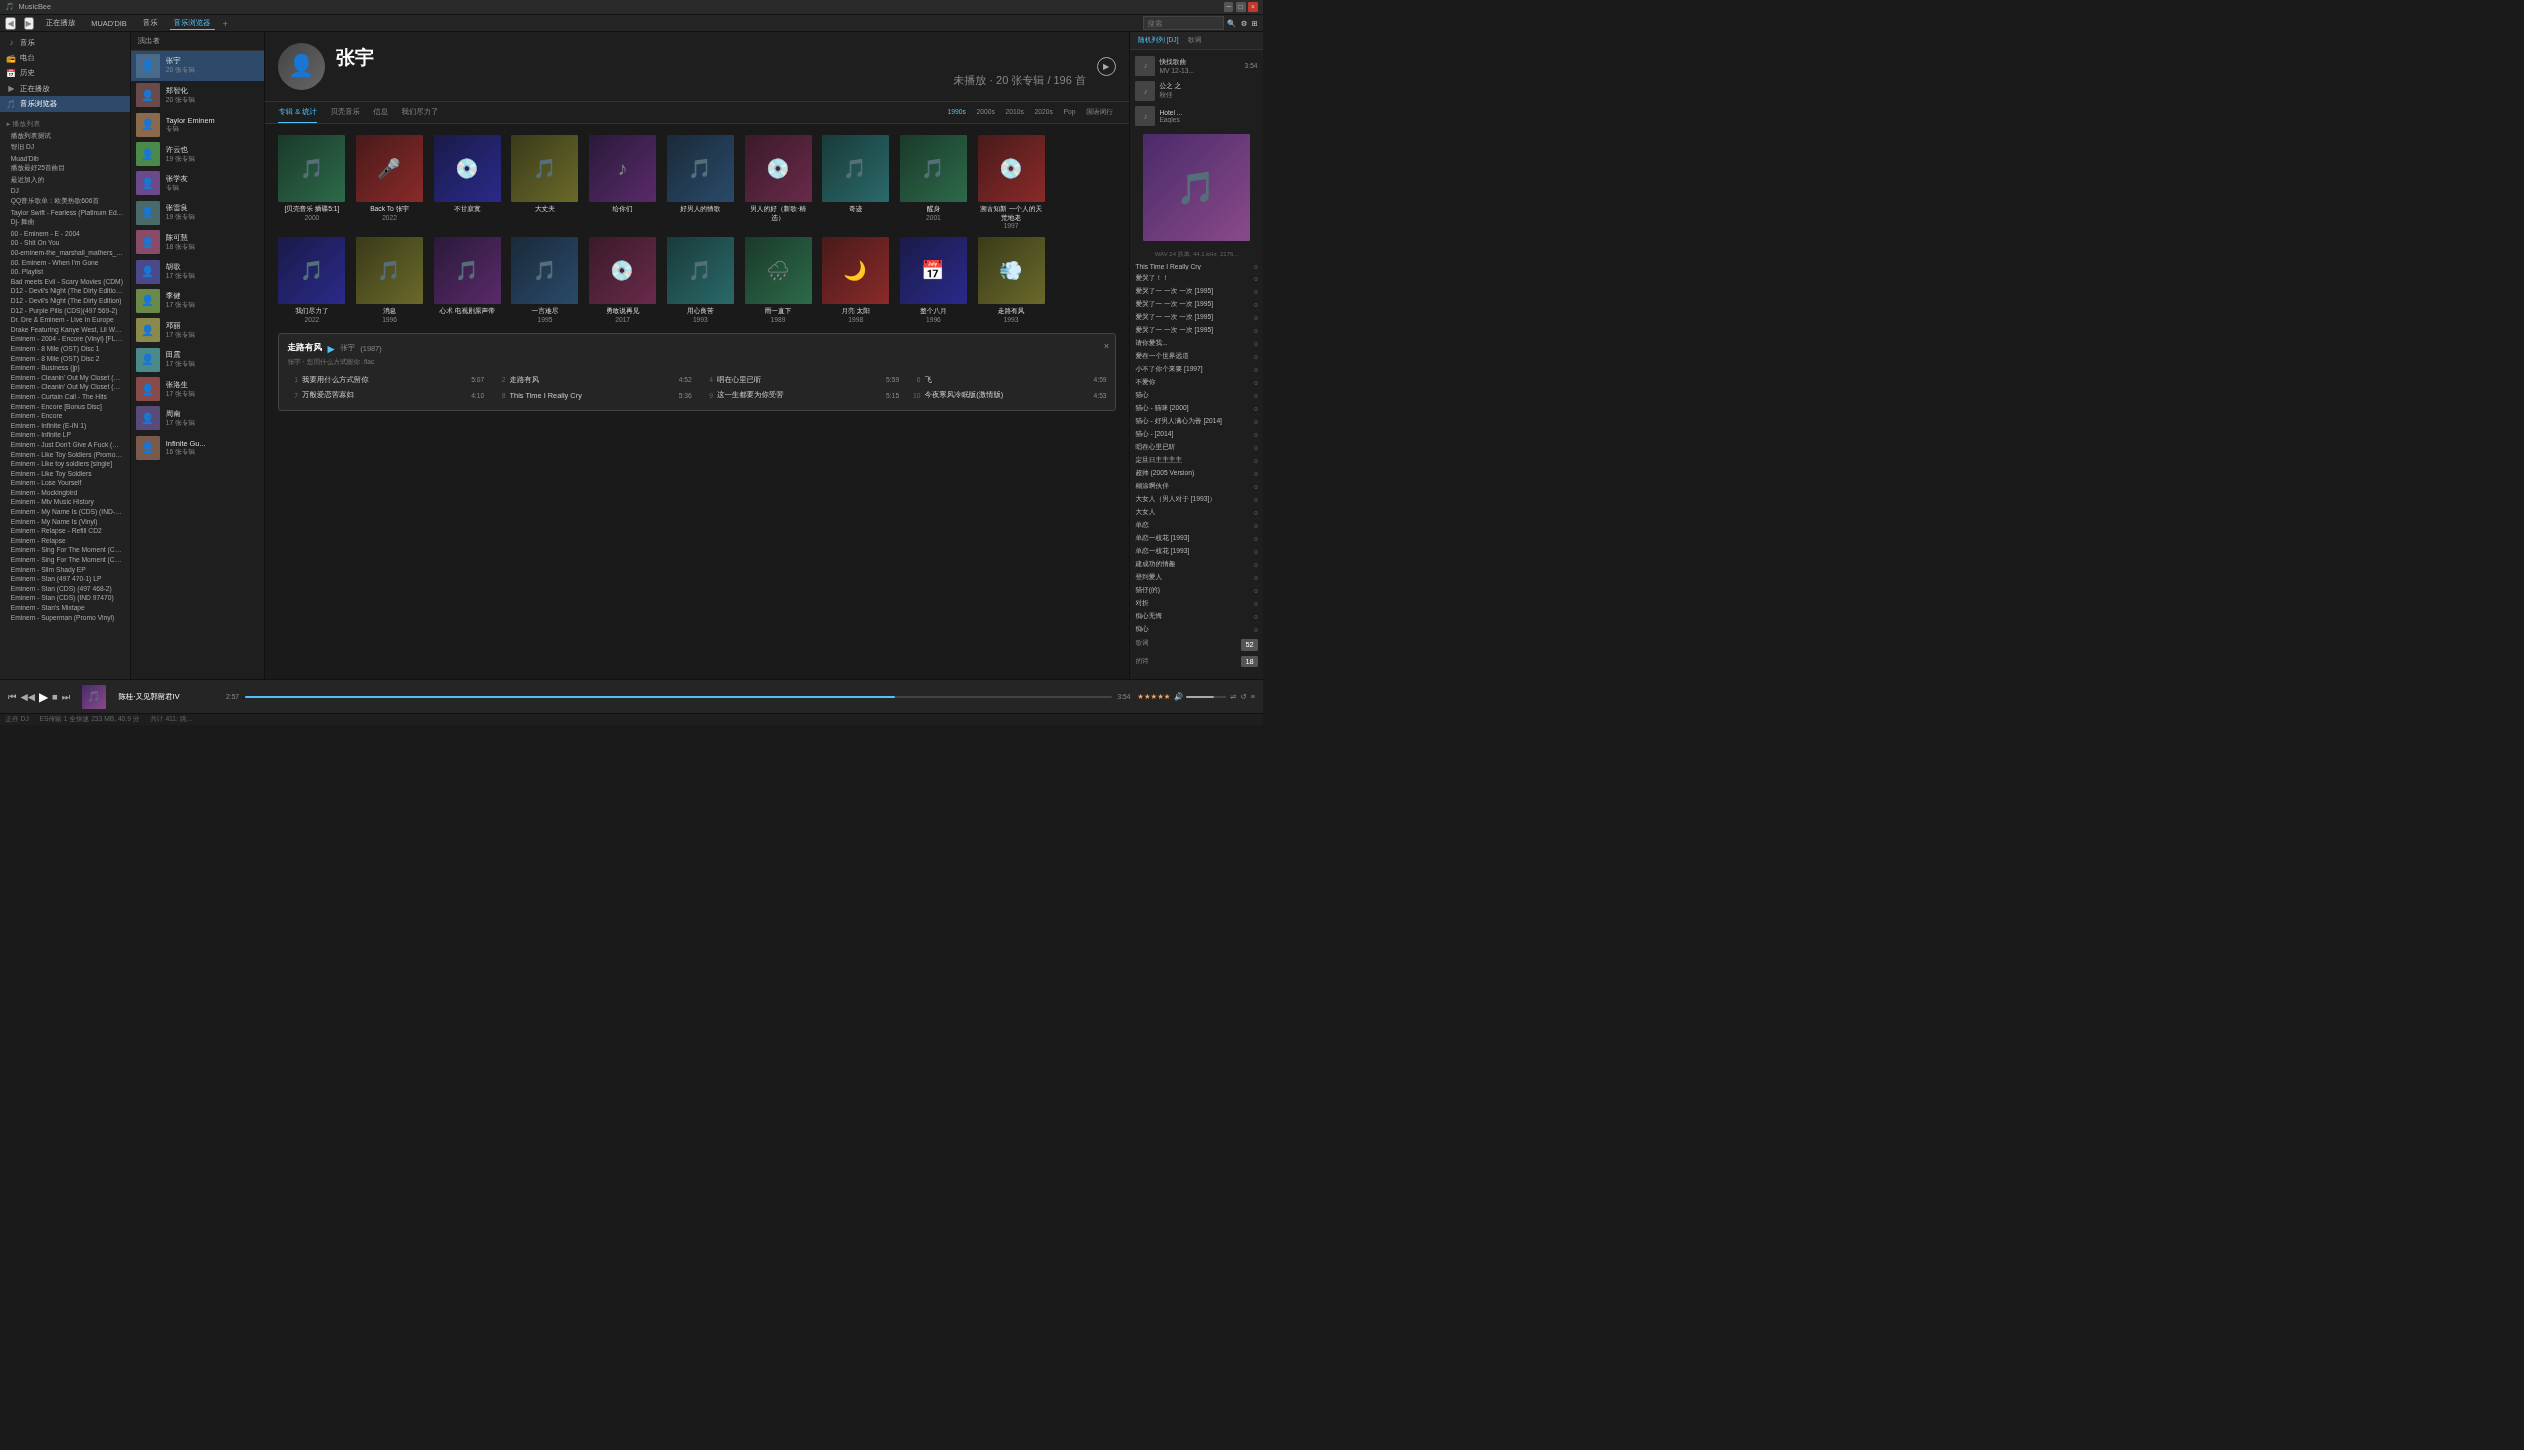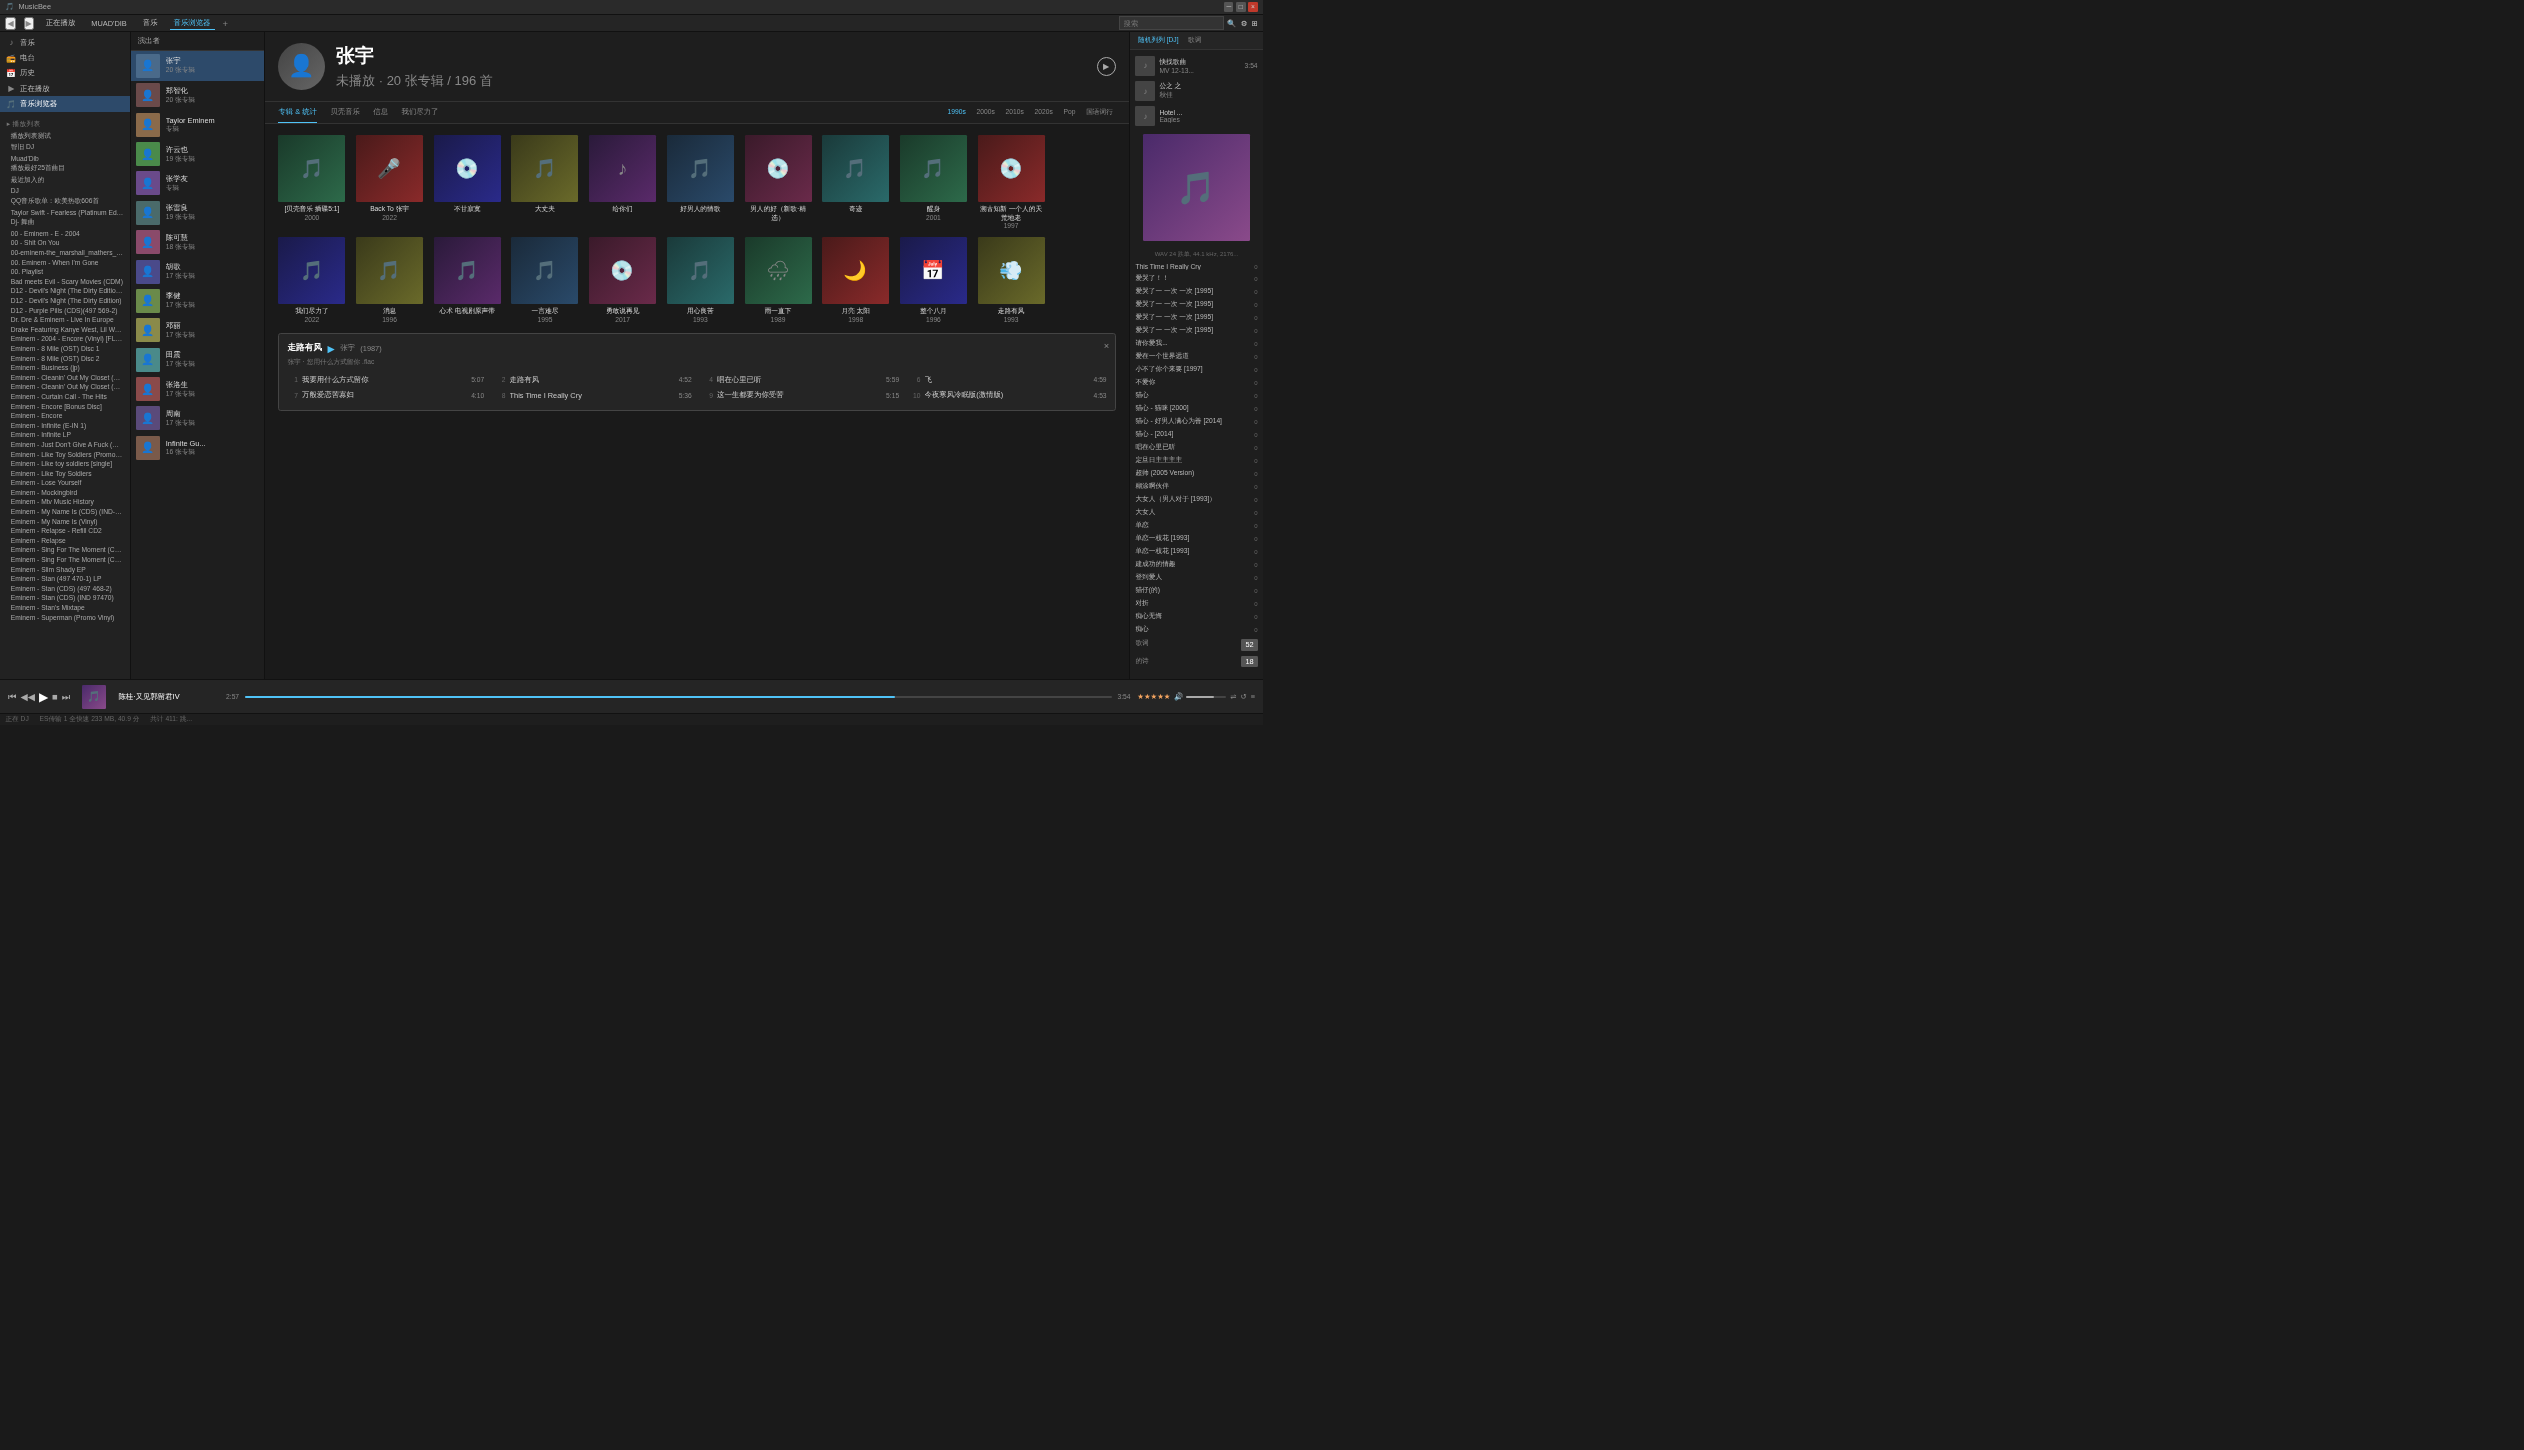--- a/index.html
+++ b/index.html
@@ -42,21 +42,21 @@
       align-items: center;
       padding: 0 5.4px;
       gap: 8px;
       border-bottom: 0.7px solid #111;
       flex-shrink: 0;
     }
     .nav-btn { color: #888; cursor: pointer; font-size: 8px; }
     .nav-tab { color: #bbb; cursor: pointer; font-size: 7.4px; padding: 1.3px 4px; }
     .nav-tab.active { color: #4fc3f7; border-bottom: 1.3px solid #4fc3f7; }
     .nav-search { margin-left: auto; display: flex; align-items: center; gap: 4px; }
-    .nav-search input { background: #333; border: 0.7px solid #444; color: #ccc; padding: 1.3px 4px; font-size: 7.4px; width: 105px; }
+    .nav-search input { background: #333; border: 0.7px solid #444; color: #ccc; padding: 1.3px 4px; font-size: 7.4px; width: 81px; }
     .nav-plus { color: #888; cursor: pointer; font-size: 9.4px; }
 
     
     .main-layout {
       display: flex;
       flex: 1;
       overflow: hidden;
     }
 
     
@@ -164,21 +164,21 @@
       background: linear-gradient(135deg, #444, #666);
       display: flex;
       align-items: center;
       justify-content: center;
       font-size: 19px;
       color: #bbb;
       flex-shrink: 0;
     }
     .artist-details { flex: 1; }
     .artist-big-name { font-size: 19px; color: #fff; font-weight: bold; }
-    .artist-meta { color: #888; font-size: 13px; margin-top: 2.7px; }
+    .artist-meta { color: #888; font-size: 11px; margin-top: 2.7px; text-align: right; }
     .play-btn {
       background: none;
       border: 1.3px solid #aaa;
       border-radius: 50%;
       width: 19px;
       height: 19px;
       color: #aaa;
       cursor: pointer;
       display: flex;
       align-items: center;

